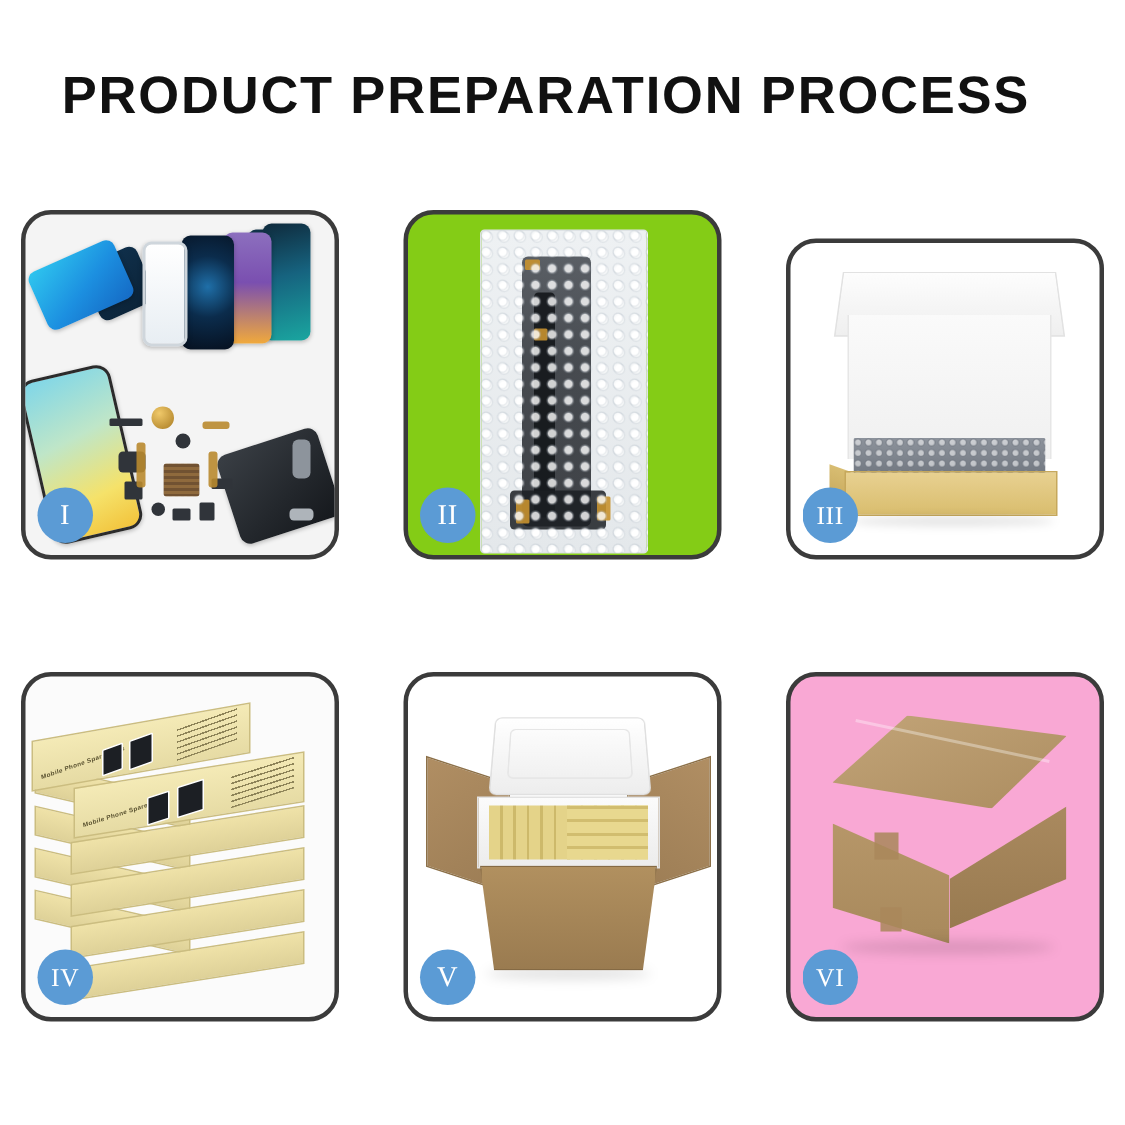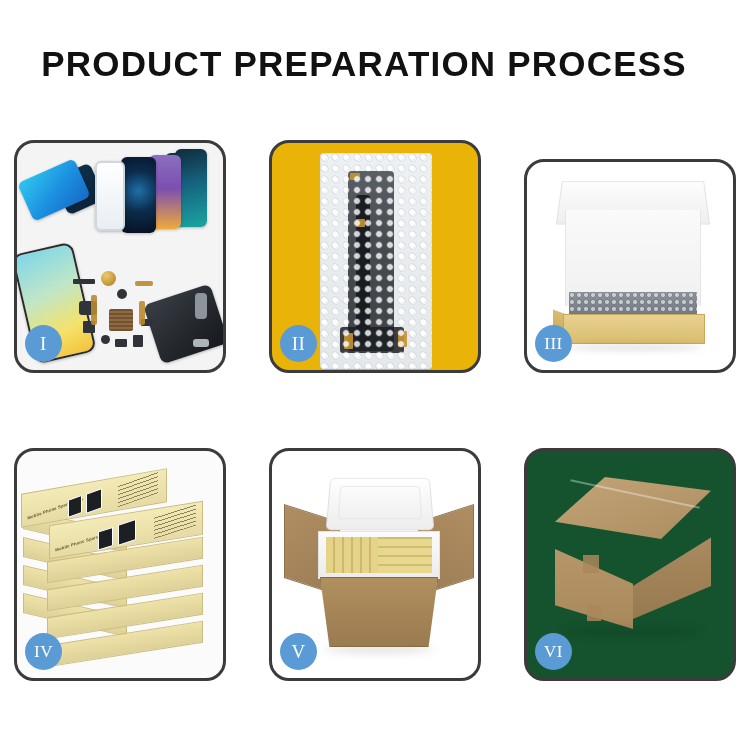--- a/index.html
+++ b/index.html
@@ -122,21 +122,21 @@
     background:
       repeating-linear-gradient(0deg, #6b4a28 0 2px, #8a6334 2px 4px),
       repeating-linear-gradient(90deg, #6b4a28 0 2px, #9a7140 2px 4px);
     border-radius: 2px; opacity: .95;
   }
   .flex-cable {
     position: absolute; background: #b9892f; border-radius: 2px; opacity:.9;
   }
 
   
-  .p2 { background: #eab308; }
+  .p2 { background: #84cc16; }
   .bubble-bag {
     position: absolute; left: 48px; top: 10px; width: 112px; height: 216px;
     background:
       radial-gradient(circle at 4px 4px, rgba(255,255,255,.95) 2.6px, rgba(205,212,218,.55) 3.4px, rgba(255,255,255,0) 4.2px)
         0 0 / 11px 11px,
       linear-gradient(180deg,#eef1f3,#e4e8eb);
     border: 1px solid #dfe3e6; border-radius: 3px;
   }
   .bw-part {
     position: absolute; left: 76px; top: 28px; width: 46px; height: 180px;
@@ -266,21 +266,21 @@
     background: linear-gradient(180deg,#b1905f,#9a7b50);
     border: 1px solid #856a44; z-index: 8;
     clip-path: polygon(0 0, 100% 0, 92% 100%, 8% 100%);
   }
   .c5-shadow {
     position: absolute; left: 52px; top: 194px; width: 110px; height: 8px;
     background: rgba(0,0,0,.12); filter: blur(4px); border-radius: 50%;
   }
 
   
-  .p6 { background: #14532d; }
+  .p6 { background: #f9a8d4; }
   .c6-top {
     position: absolute; left: 28px; top: 26px; width: 156px; height: 62px;
     background: linear-gradient(160deg,#c2a478,#ac8d60);
     clip-path: polygon(32% 0, 100% 22%, 68% 100%, 0 72%);
   }
   .c6-left {
     position: absolute; left: 28px; top: 70px; width: 78px; height: 108px;
     background: linear-gradient(180deg,#bb9b6d,#a8895c);
     clip-path: polygon(0 26%, 100% 58%, 100% 100%, 0 78%);
   }

